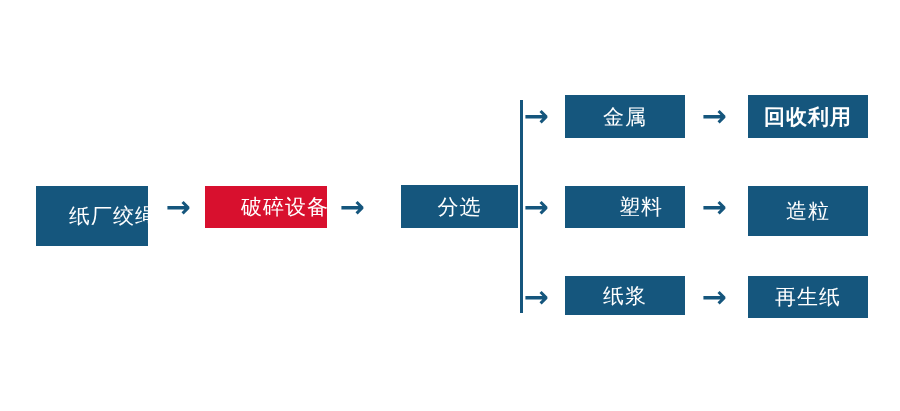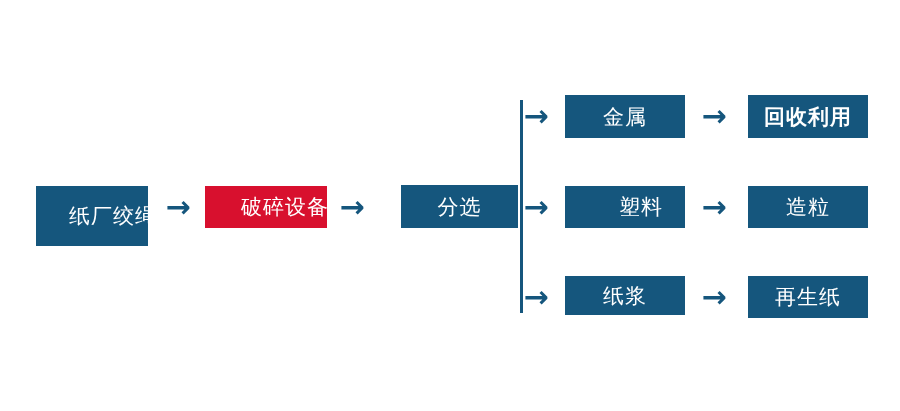--- a/index.html
+++ b/index.html
@@ -70,21 +70,21 @@
   <div class="node node-blue" style="left:565px; top:95px; width:120px; height:43px;">金属</div>
 
   <span class="arrow" style="left:696px; top:98px;">→</span>
 
   <div class="node node-blue" style="left:748px; top:95px; width:120px; height:43px;font-weight:bold;">回收利用</div>
 
   <div class="node node-blue" style="left:565px; top:186px; width:120px; height:42px;padding-left:32px;">塑料</div>
 
   <span class="arrow" style="left:696px; top:189px;">→</span>
 
-  <div class="node node-blue" style="left:748px; top:186px; width:120px; height:42px;">造粒</div>
+  <div class="node node-blue" style="left:748px; top:186px; width:120px; height:50px;">造粒</div>
 
   <div class="node node-blue" style="left:565px; top:276px; width:120px; height:39px;">纸浆</div>
 
   <span class="arrow" style="left:696px; top:279px;">→</span>
 
   <div class="node node-blue" style="left:748px; top:276px; width:120px; height:42px;">再生纸</div>
 
 </div>
 
 </body></html>

